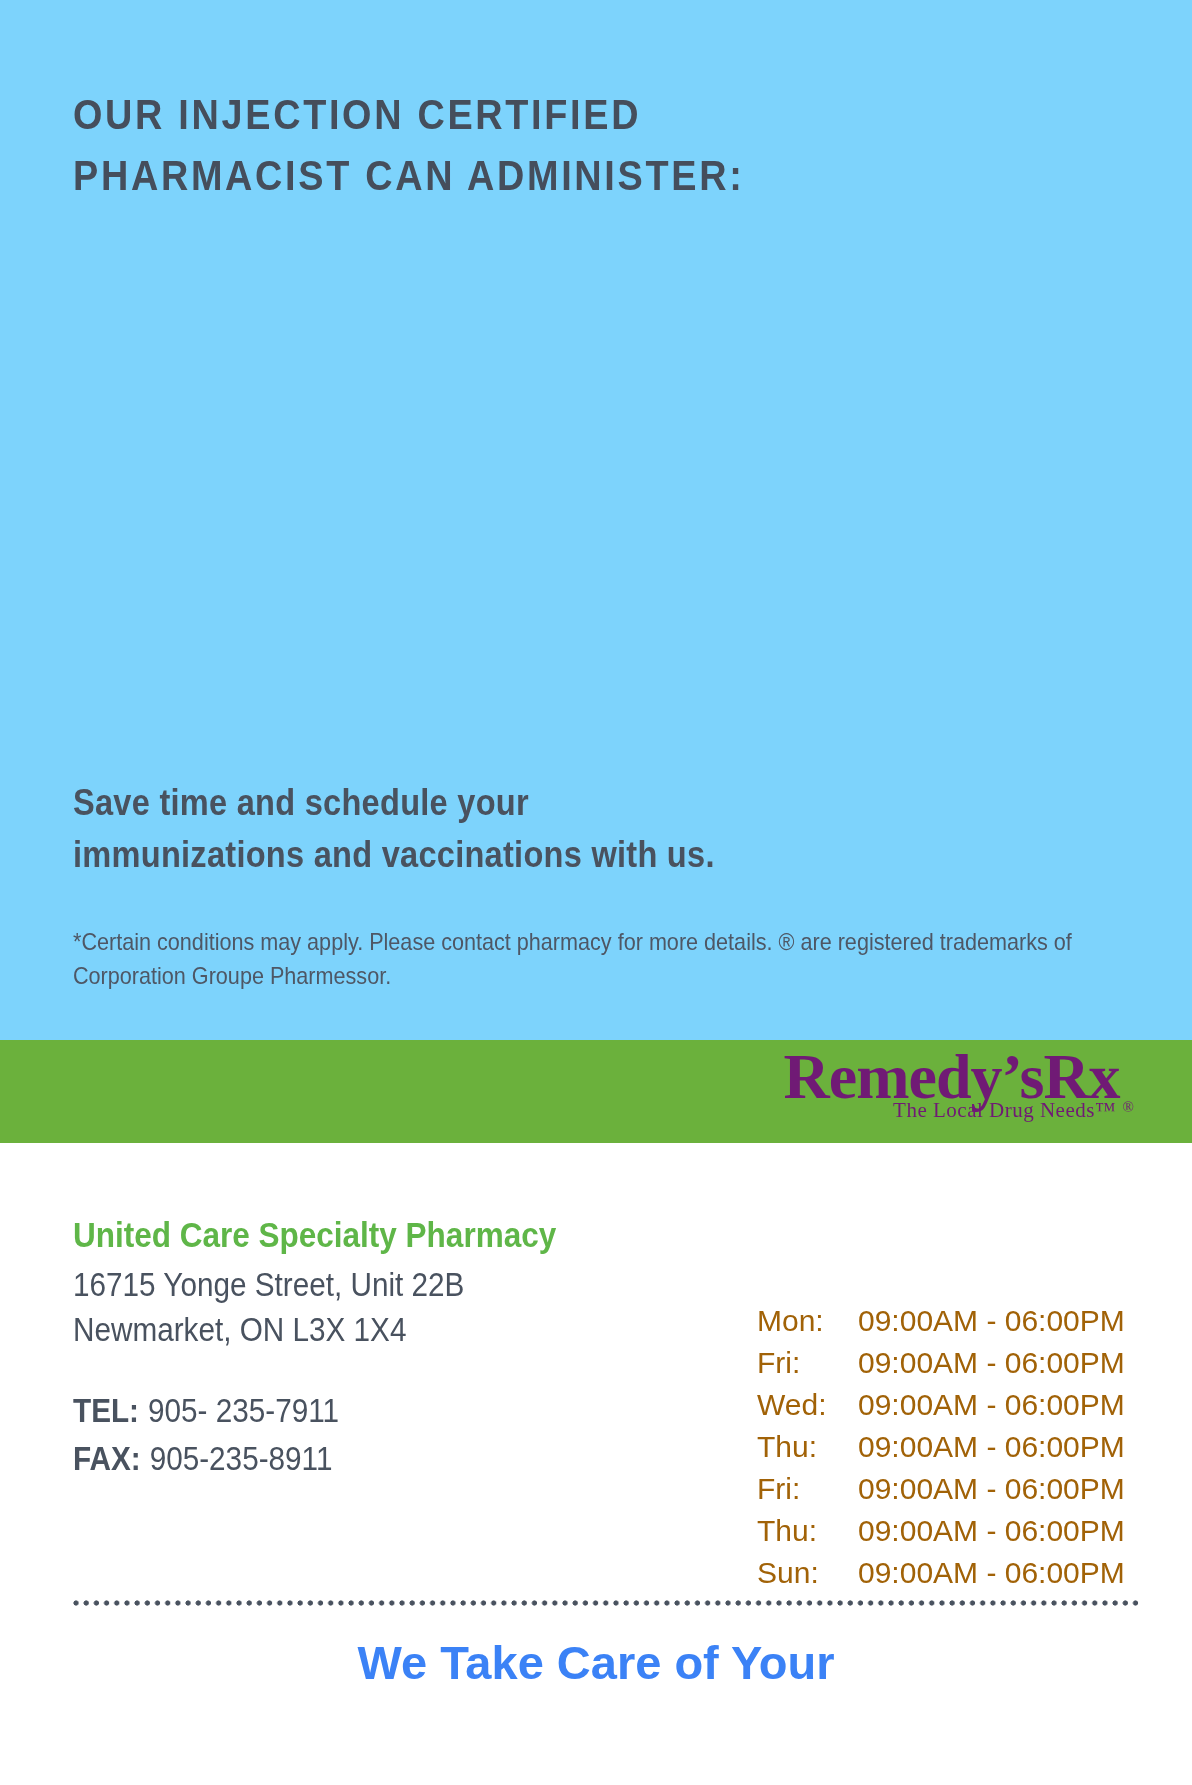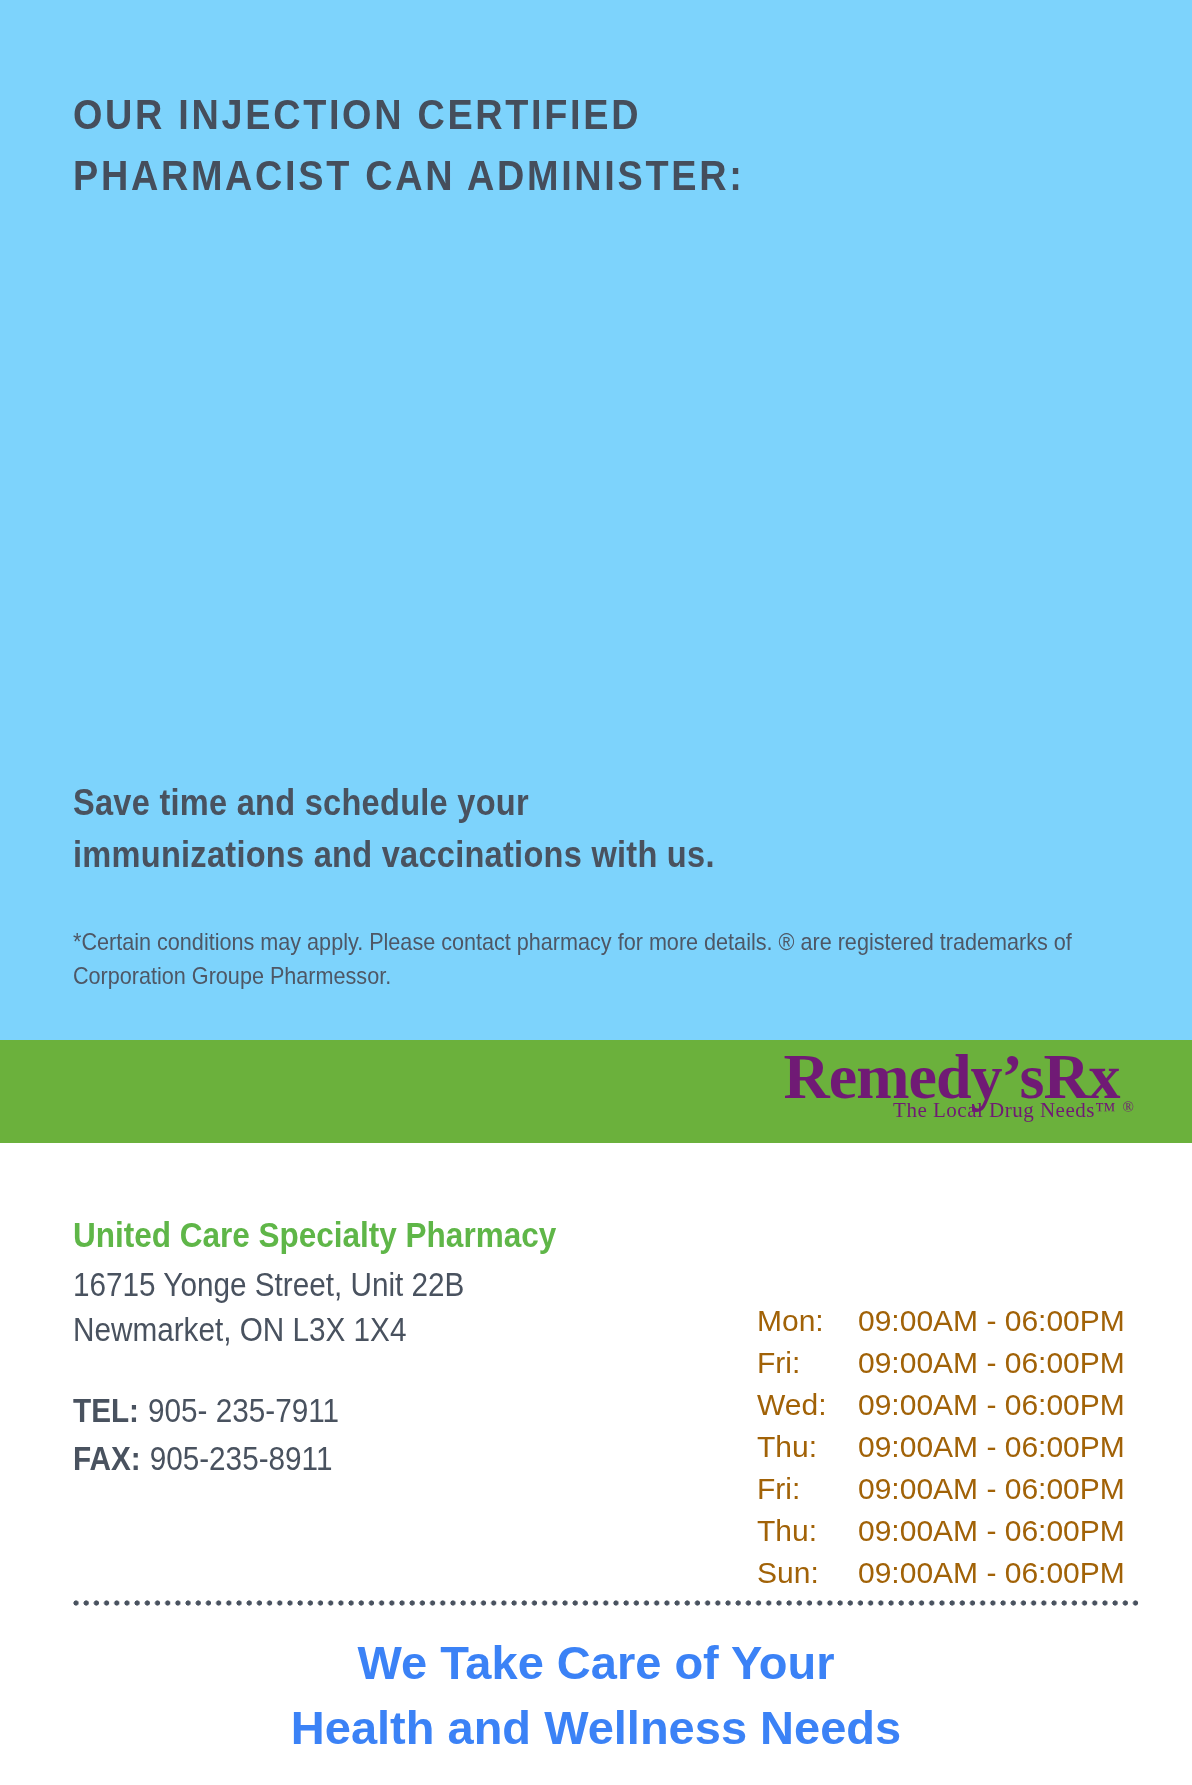--- a/index.html
+++ b/index.html
@@ -188,17 +188,16 @@
       <div class="hrow">
         <span class="day">Sun:</span>
         <span class="time">09:00AM - 06:00PM</span>
       </div>
     </div>
 
     <div class="divider"></div>
 
     <div class="footer">
       <div>We Take Care of Your</div>
-      <div>Health and Wellness Needs</div>
     </div>
 
   </section>
 </div>
 
 </body></html>

